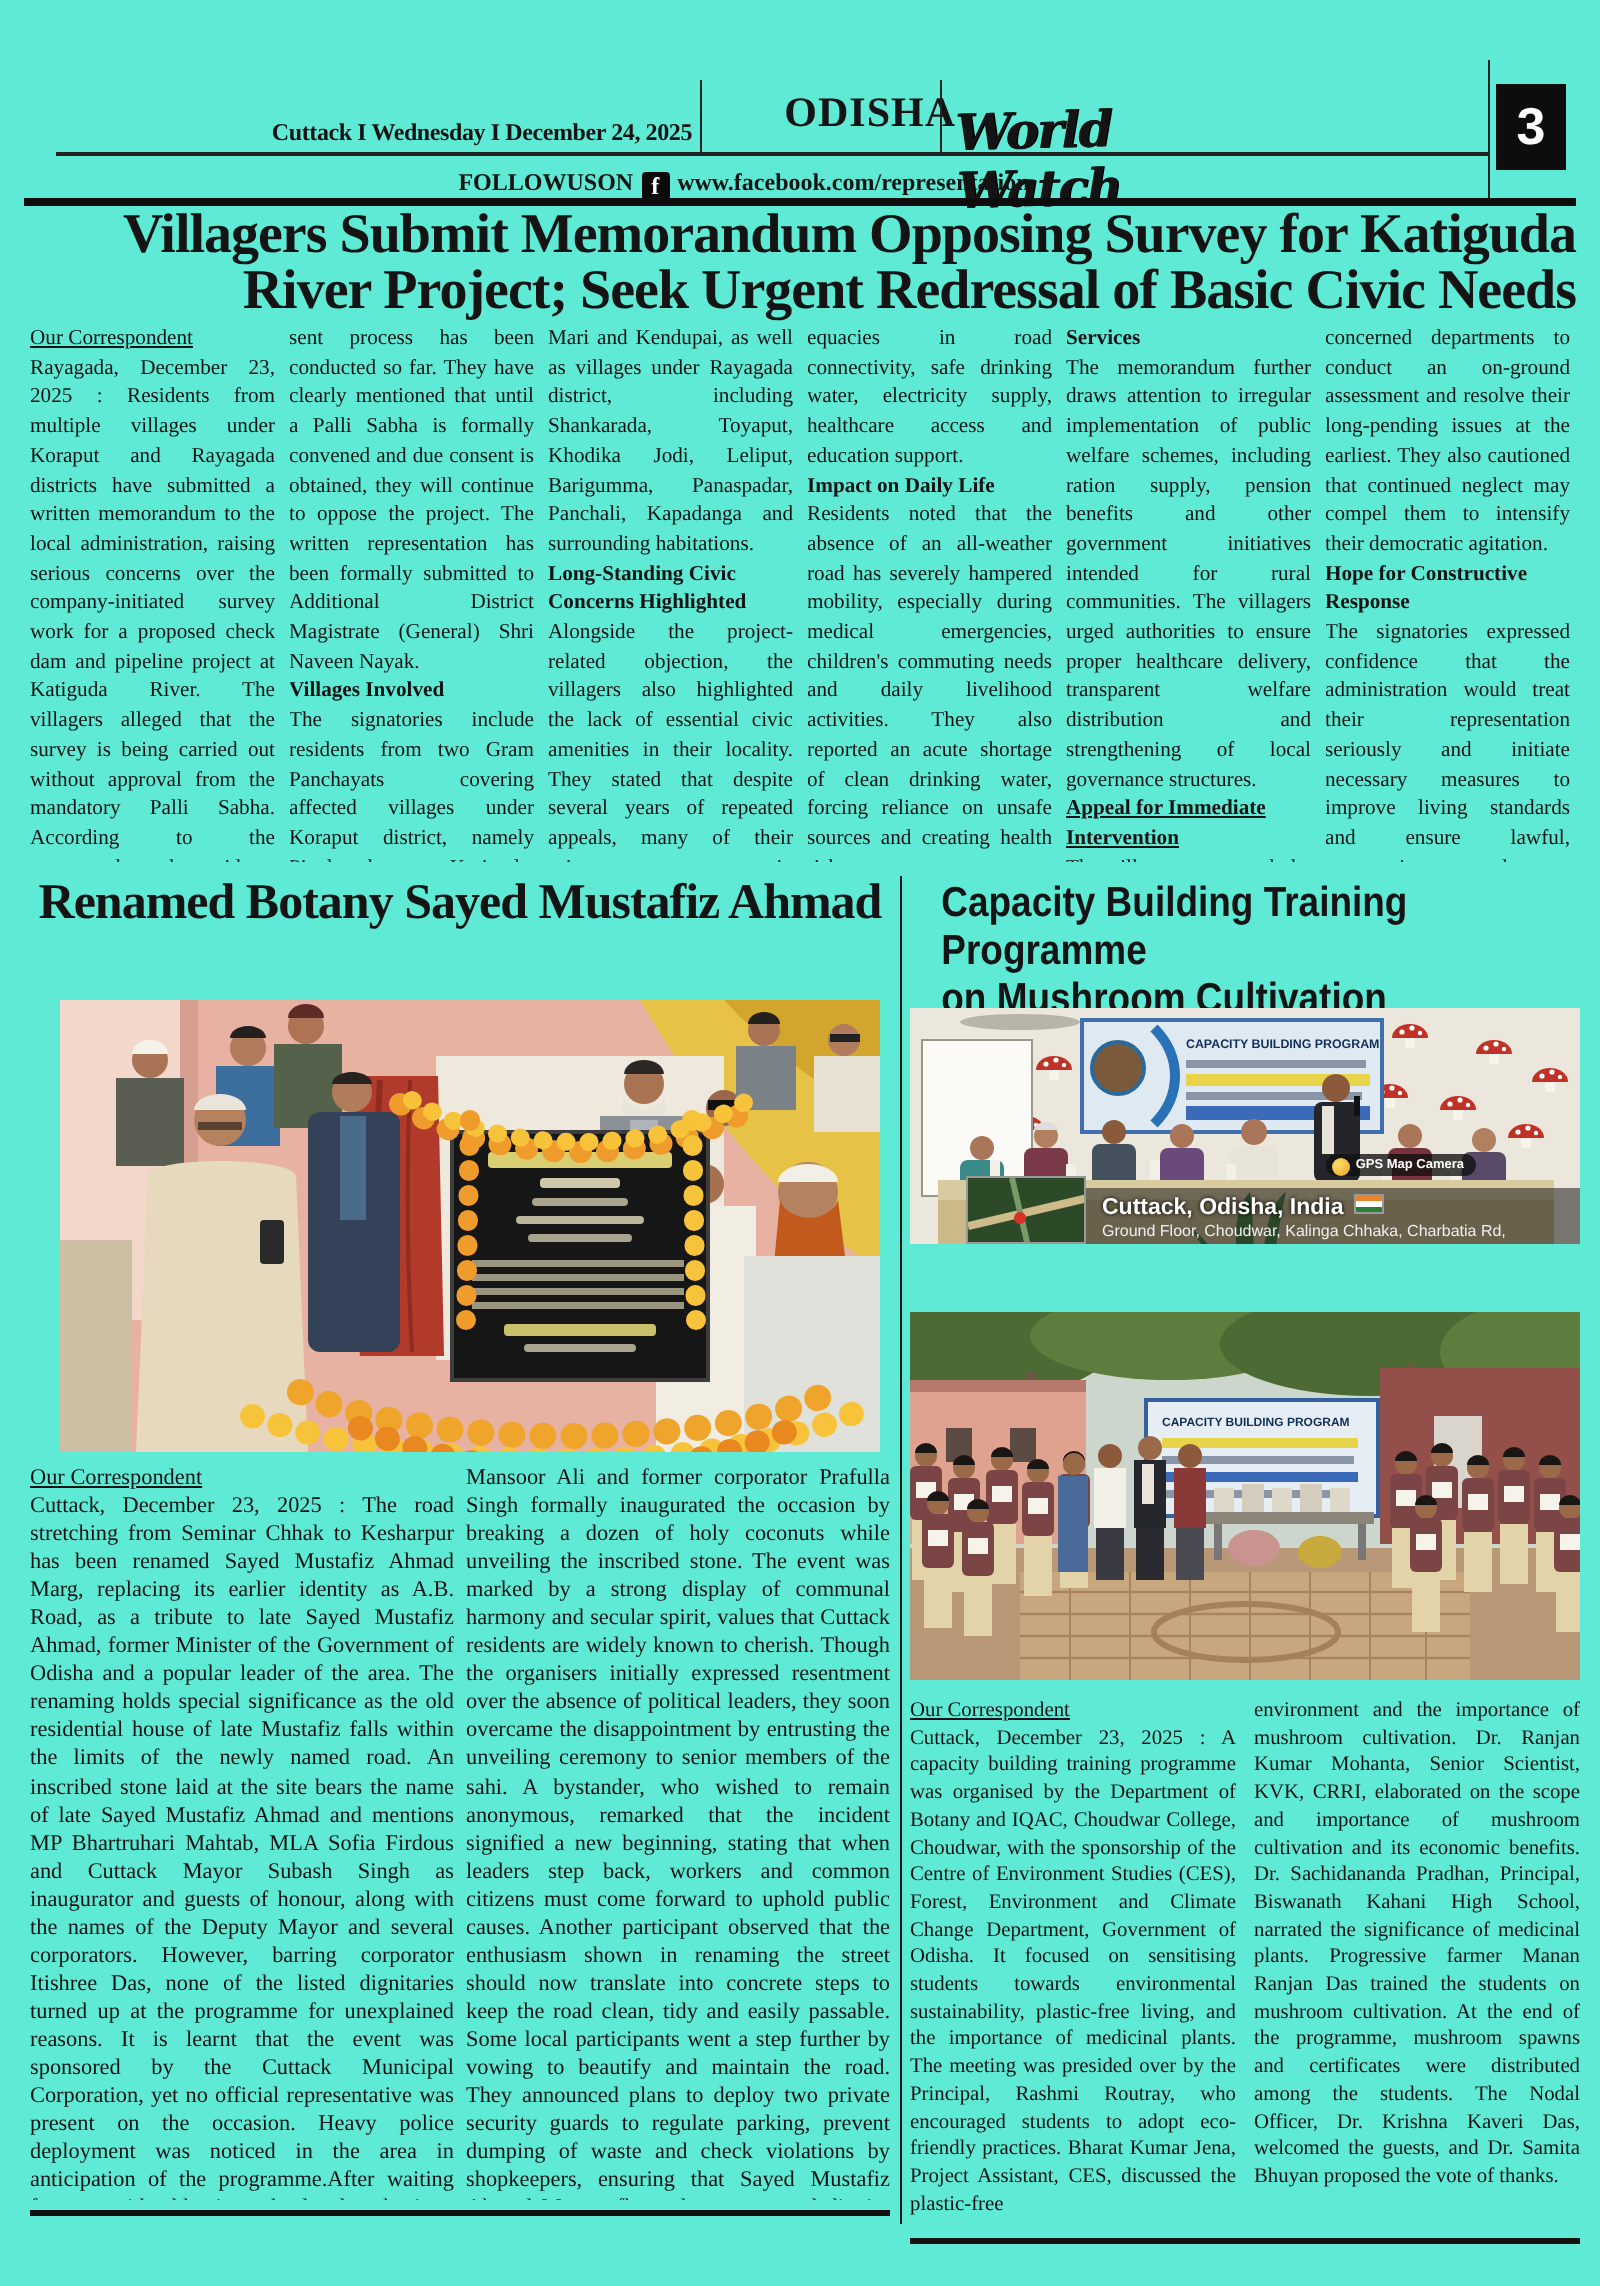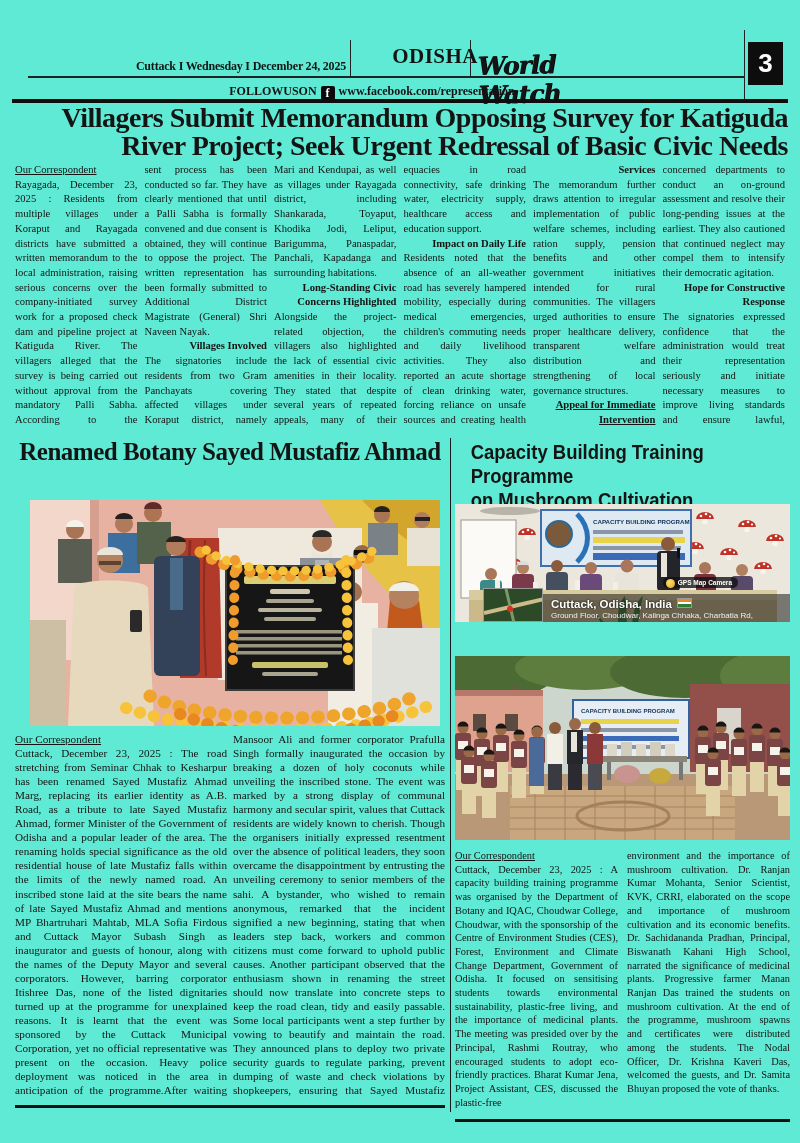--- a/index.html
+++ b/index.html
@@ -38,21 +38,21 @@
   
   .cols{position:absolute;display:flex;overflow:hidden}
   .col{flex:1;overflow:hidden}
   .lead-cols{left:15px;top:163px;width:770px;height:268px;gap:7px}
   .lead-cols .col{font-size:10.6px;line-height:14.7px}
   .left-cols{left:15px;top:732px;width:430px;height:368px;gap:6px}
   .left-cols .col{font-size:11.2px;line-height:14.05px}
   .right-cols{left:455px;top:849px;width:335px;height:268px;gap:9px}
   .right-cols .col{font-size:10.4px;line-height:13.7px}
   .seg{text-align:justify}
-  .sb{font-weight:700;text-align:right}
+  .sb{font-weight:700;text-align:left}
   .su{text-decoration:underline}
   
   .sec-divider-v{position:absolute;left:450px;top:438px;width:1px;height:674px;background:#1a1a1a}
   .left-rule{position:absolute;left:15px;top:1105px;width:430px;height:3px;background:#111}
   .right-rule{position:absolute;left:455px;top:1119px;width:335px;height:3px;background:#111}
   
   .photo{position:absolute;overflow:hidden;background:#ccc}
   .photo svg{display:block}
   .photo-left{left:30px;top:500px;width:410px;height:226px}
   .photo-r1{left:455px;top:504px;width:335px;height:118px}

